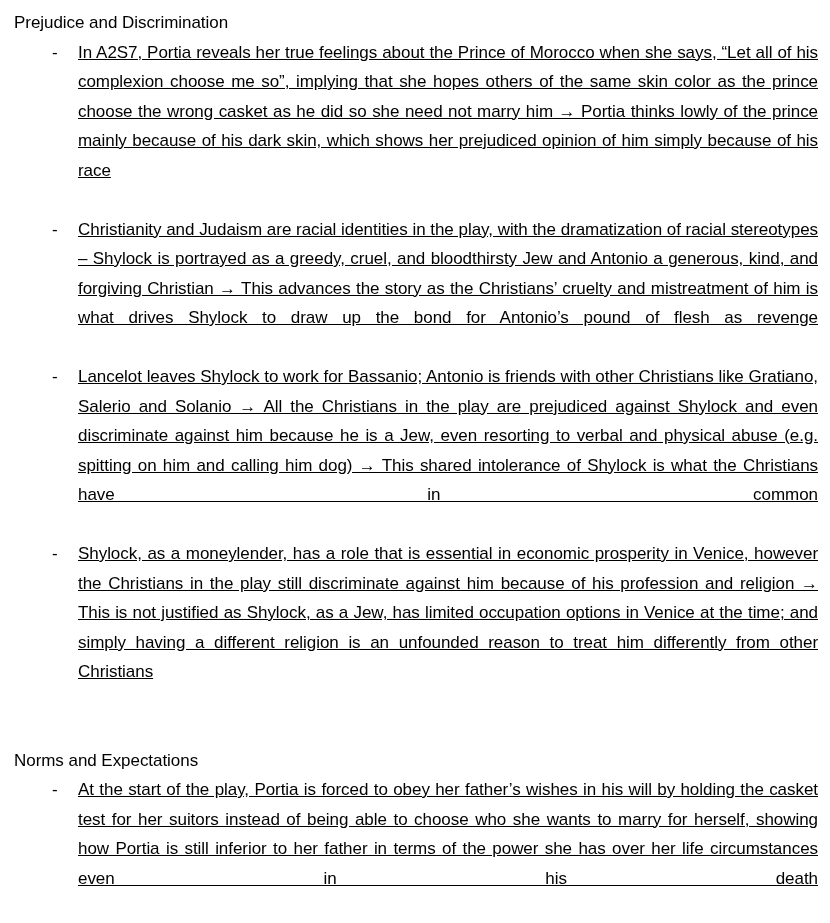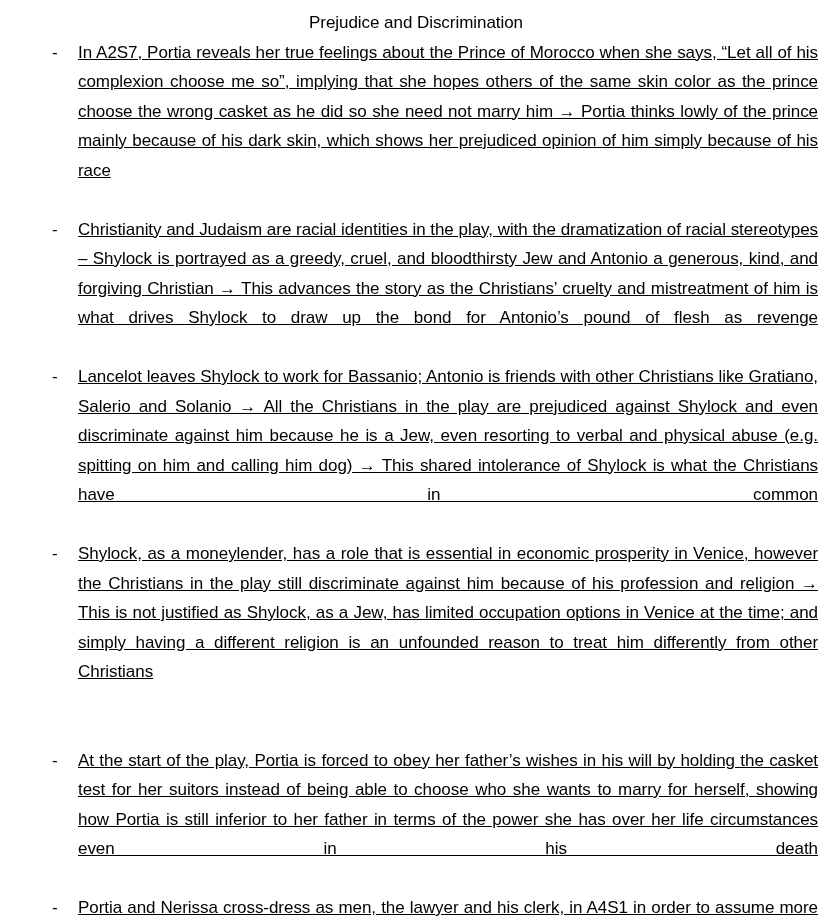--- a/index.html
+++ b/index.html
@@ -29,21 +29,20 @@
     margin-top: 29.5px;
   }
   .section-heading {
     font-size: 17px;
     line-height: 29.5px;
     font-weight: normal;
     margin: 0;
     padding: 0;
     letter-spacing: -0.05px;
     white-space: nowrap;
-    text-align: center;
   }
   .bullet-list {
     list-style: none;
     margin: 0;
     padding: 0;
   }
   .bullet-item {
     position: relative;
     padding-left: 64px;
     padding-right: 0px;
@@ -96,20 +95,21 @@
         <span class="bullet-text">Lancelot leaves Shylock to work for Bassanio; Antonio is friends with other Christians like Gratiano, Salerio and Solanio → All the Christians in the play are prejudiced against Shylock and even discriminate against him because he is a Jew, even resorting to verbal and physical abuse (e.g. spitting on him and calling him dog) → This shared intolerance of Shylock is what the Christians have in common</span>
       </li>
       <li class="bullet-item">
         <span class="bullet-marker">-</span>
         <span class="bullet-text">Shylock, as a moneylender, has a role that is essential in economic prosperity in Venice, however the Christians in the play still discriminate against him because of his profession and religion → This is not justified as Shylock, as a Jew, has limited occupation options in Venice at the time; and simply having a different religion is an unfounded reason to treat him differently from other Christians</span>
       </li>
     </ul>
   </div>
 
   <div class="section">
+    <div class="section-heading">Norms and Expectations</div>
     <ul class="bullet-list">
       <li class="bullet-item">
         <span class="bullet-marker">-</span>
         <span class="bullet-text">At the start of the play, Portia is forced to obey her father’s wishes in his will by holding the casket test for her suitors instead of being able to choose who she wants to marry for herself, showing how Portia is still inferior to her father in terms of the power she has over her life circumstances even in his death</span>
       </li>
       <li class="bullet-item">
         <span class="bullet-marker">-</span>
         <span class="bullet-text">Portia and Nerissa cross-dress as men, the lawyer and his clerk, in A4S1 in order to assume more powerful positions that they are denied as women in those times due to the gender inequality</span>
       </li>
 

